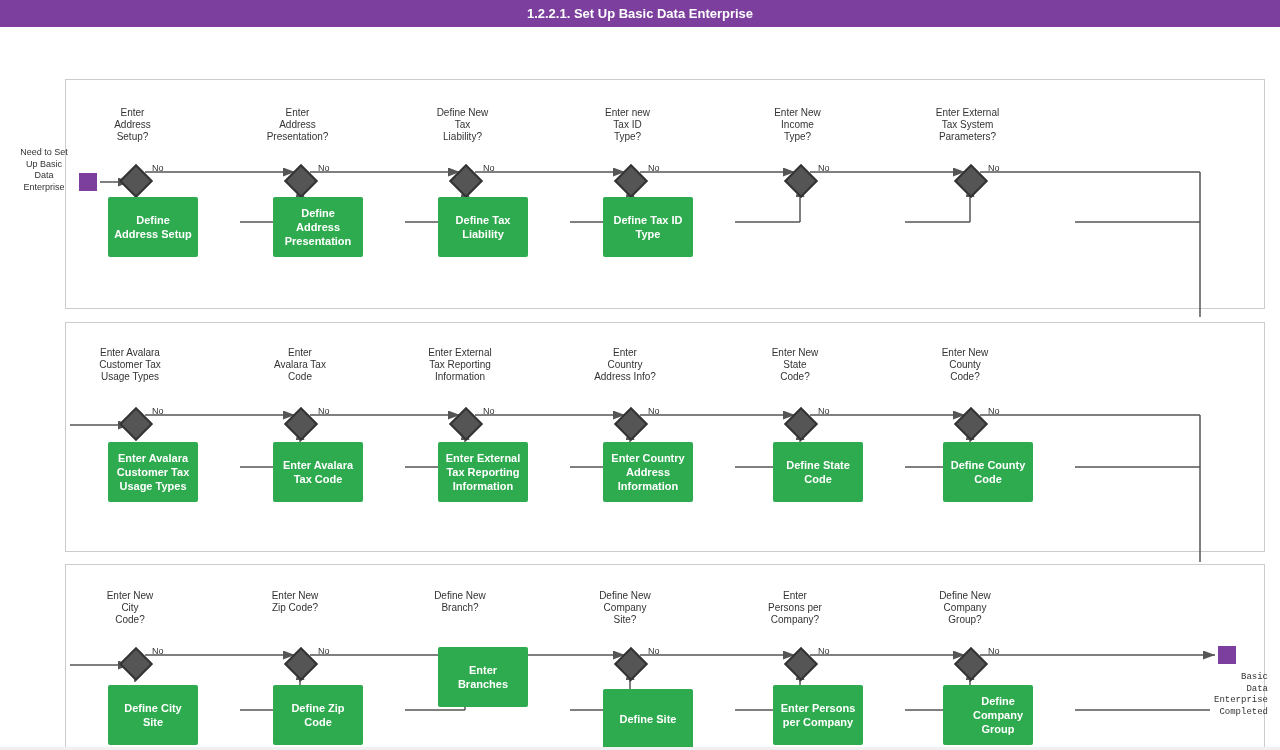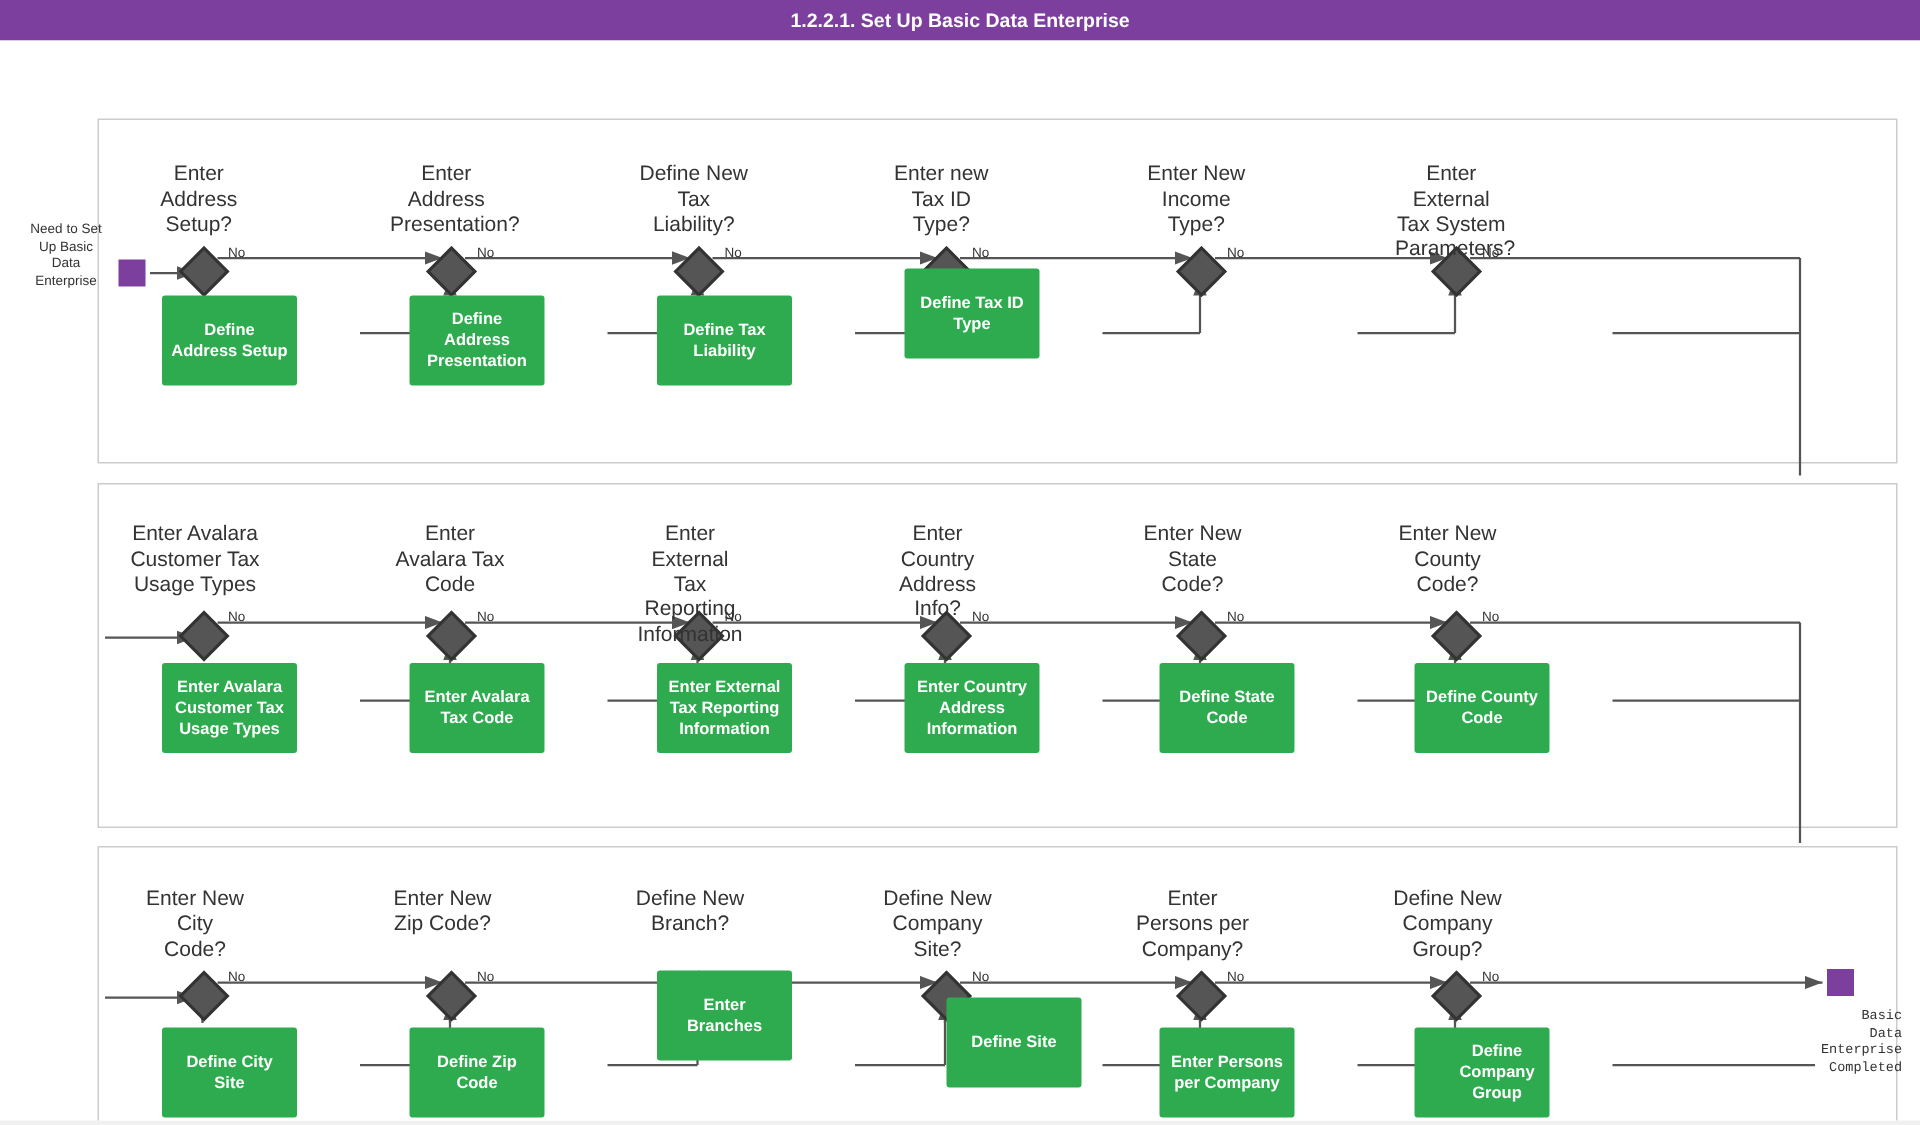--- a/index.html
+++ b/index.html
@@ -61,21 +61,21 @@
       width: 24px;
       height: 24px;
       background: #555;
       transform: rotate(45deg);
       border: 2px solid #333;
     }
 
     
     .decision-label {
       position: absolute;
-      font-size: 14px;
+      font-size: 10px;
       color: #333;
       text-align: center;
       line-height: 1.2;
     }
 
     .no-label {
       position: absolute;
       font-size: 9px;
       color: #333;
     }
@@ -282,21 +282,21 @@
   <div class="decision-label" style="left:760px; top:80px; width:75px;">Enter New<br>Income<br>Type?</div>
   <div class="no-label" style="left:818px; top:136px;">No</div>
 
   <div class="diamond" style="left:959px; top:142px;"></div>
   <div class="decision-label" style="left:930px; top:80px; width:75px;">Enter External<br>Tax System<br>Parameters?</div>
   <div class="no-label" style="left:988px; top:136px;">No</div>
 
   <div class="process-box" style="left:108px; top:170px;">Define Address Setup</div>
   <div class="process-box" style="left:273px; top:170px;">Define Address Presentation</div>
   <div class="process-box" style="left:438px; top:170px;">Define Tax Liability</div>
-  <div class="process-box" style="left:603px; top:152px;">Define Tax ID Type</div>
+  <div class="process-box" style="left:603px; top:170px;">Define Tax ID Type</div>
 
   <div class="diamond" style="left:124px; top:385px;"></div>
   <div class="decision-label" style="left:85px; top:320px; width:90px;">Enter Avalara<br>Customer Tax<br>Usage Types</div>
   <div class="no-label" style="left:152px; top:379px;">No</div>
 
   <div class="diamond" style="left:289px; top:385px;"></div>
   <div class="decision-label" style="left:260px; top:320px; width:80px;">Enter<br>Avalara Tax<br>Code</div>
   <div class="no-label" style="left:318px; top:379px;">No</div>
 
   <div class="diamond" style="left:454px; top:385px;"></div>
@@ -342,17 +342,17 @@
   <div class="decision-label" style="left:755px; top:563px; width:80px;">Enter<br>Persons per<br>Company?</div>
   <div class="no-label" style="left:818px; top:619px;">No</div>
 
   <div class="diamond" style="left:959px; top:625px;"></div>
   <div class="decision-label" style="left:925px; top:563px; width:80px;">Define New<br>Company<br>Group?</div>
   <div class="no-label" style="left:988px; top:619px;">No</div>
 
   <div class="process-box" style="left:108px; top:658px;">Define City Site</div>
   <div class="process-box" style="left:273px; top:658px;">Define Zip Code</div>
   <div class="process-box" style="left:438px; top:620px;">Enter Branches</div>
-  <div class="process-box" style="left:603px; top:638px;margin-left:28px;">Define Site</div>
+  <div class="process-box" style="left:603px; top:662px;">Define Site</div>
   <div class="process-box" style="left:773px; top:658px;">Enter Persons per Company</div>
   <div class="process-box" style="left:943px; top:658px;padding-left:25px;">Define Company Group</div>
 
 </div>
 
 </body></html>

